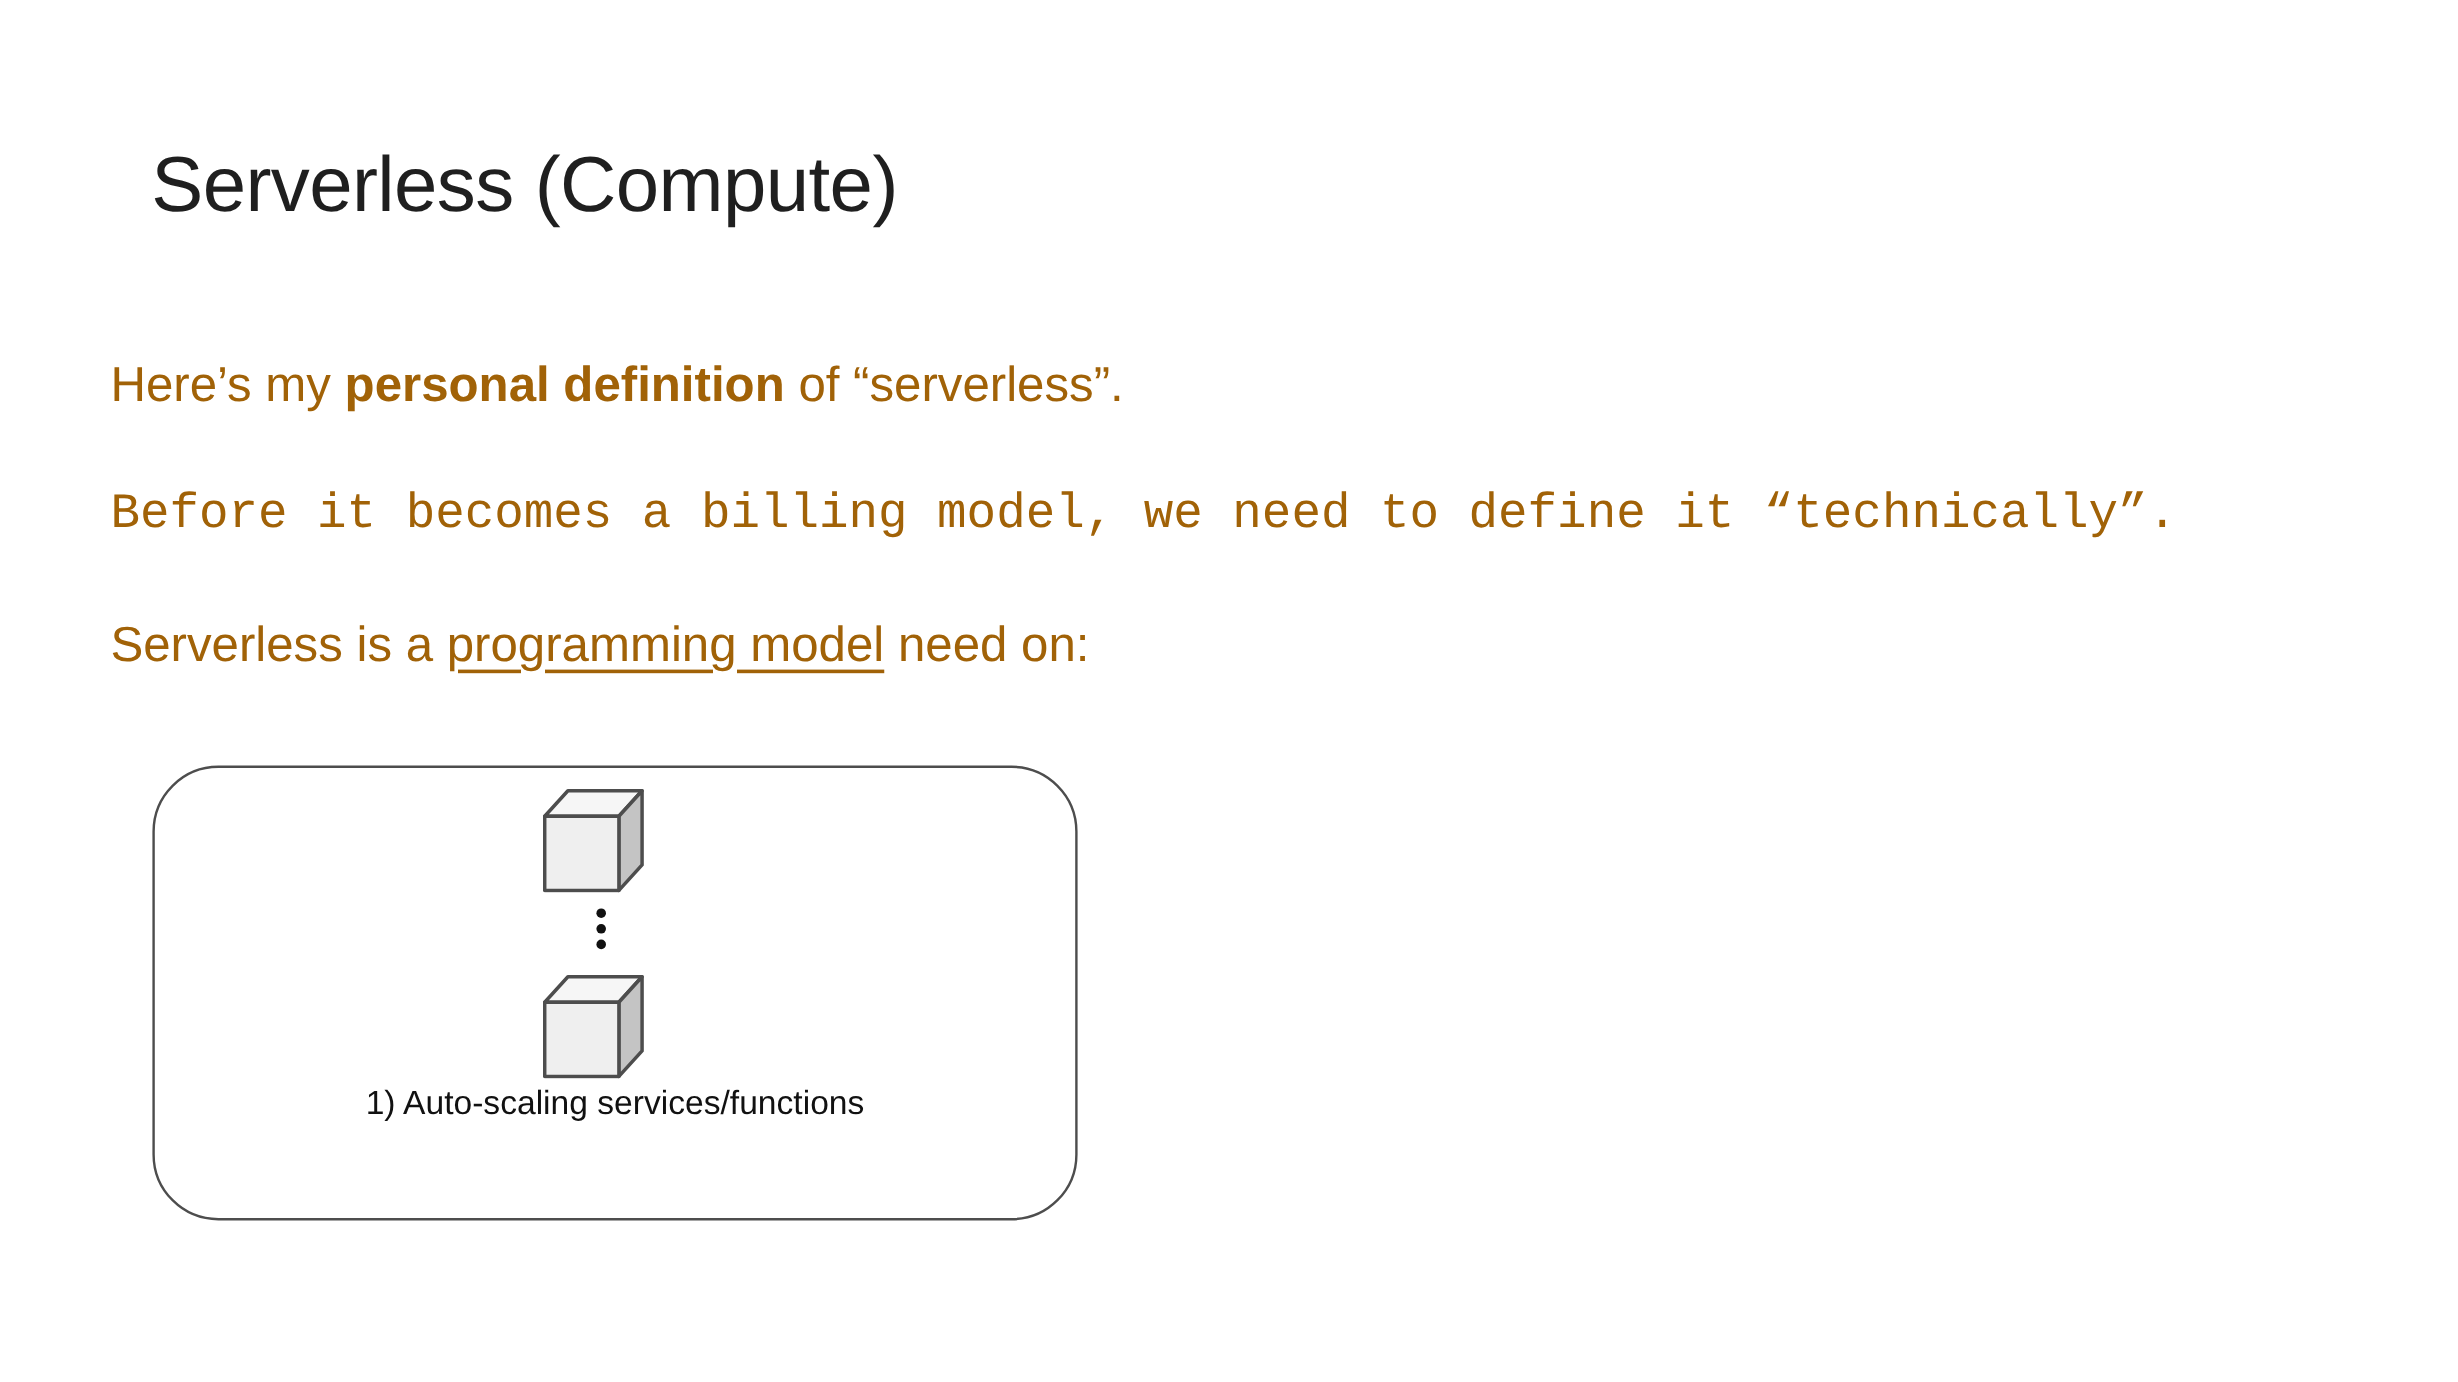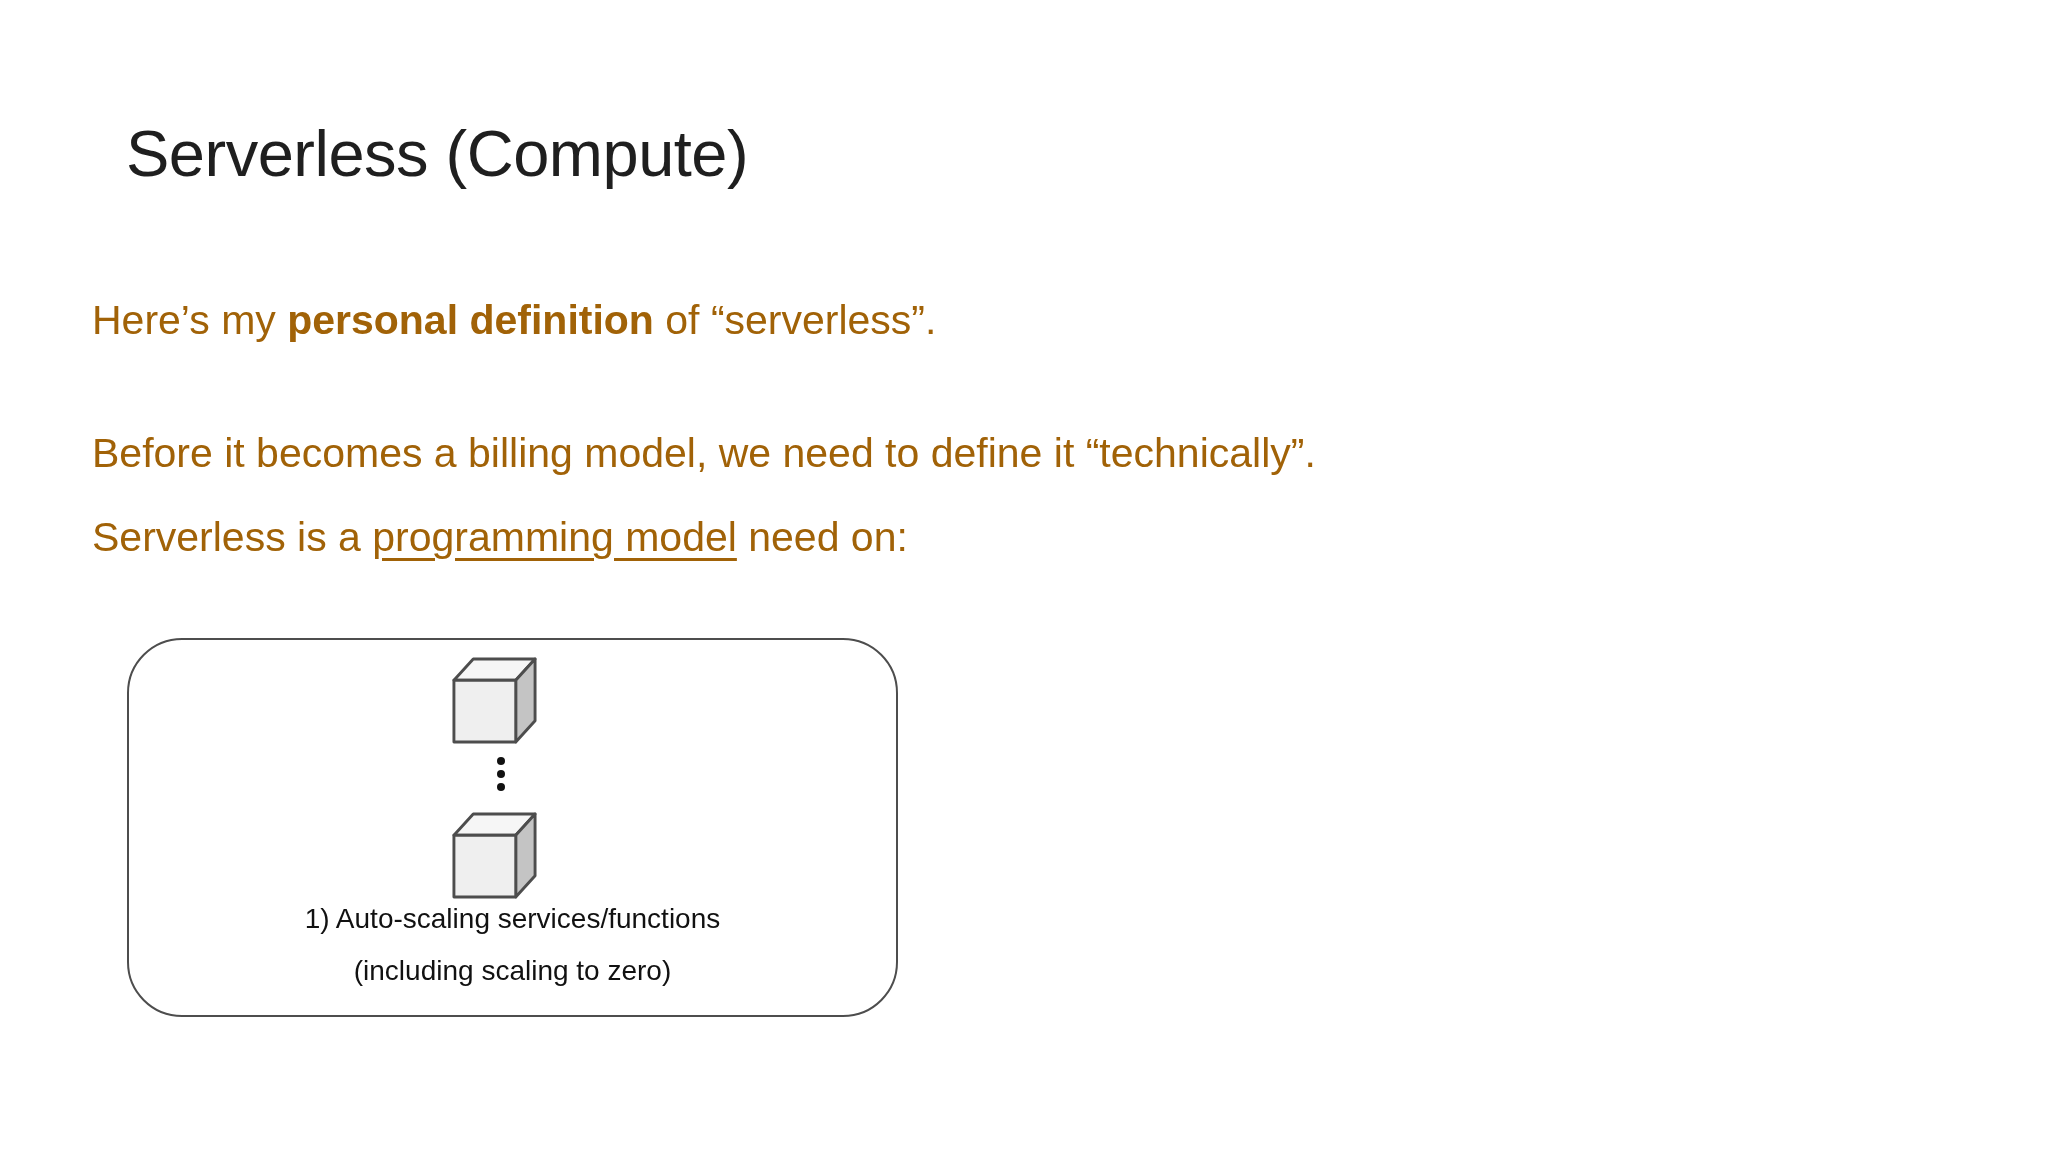--- a/index.html
+++ b/index.html
@@ -25,21 +25,21 @@
   }
   .para {
     position: absolute;
     left: 92px;
     font-size: 41px;
     font-weight: 400;
     color: #a16207;
     white-space: nowrap;
   }
   .para-1 { top: 297px; }
-  .para-2 { top: 430px; }
+  .para-2 { top: 406px; font-family: Liberation Mono, monospace; }
   .para-3 { top: 514px; }
   .bold-span { font-weight: 700; }
   .underline-span {
     text-decoration: underline;
     text-decoration-thickness: 3px;
     text-underline-offset: 7px;
   }
   .diagram-box {
     position: absolute;
     left: 127px;
@@ -119,16 +119,15 @@
   <div class="cube cube-2">
     <svg viewBox="0 0 88 90" xmlns="http://www.w3.org/2000/svg">
       <polygon class="cube-face-top" points="2,24 22,2 86,2 66,24"></polygon>
       <polygon class="cube-face-side" points="66,24 86,2 86,66 66,88"></polygon>
       <polygon class="cube-face-front" points="2,24 66,24 66,88 2,88"></polygon>
     </svg>
   </div>
 
   <div class="diagram-caption">
     <div>1) Auto-scaling services/functions</div>
-    <div>(including scaling to zero)</div>
   </div>
 
 </div>
 
 </body></html>

